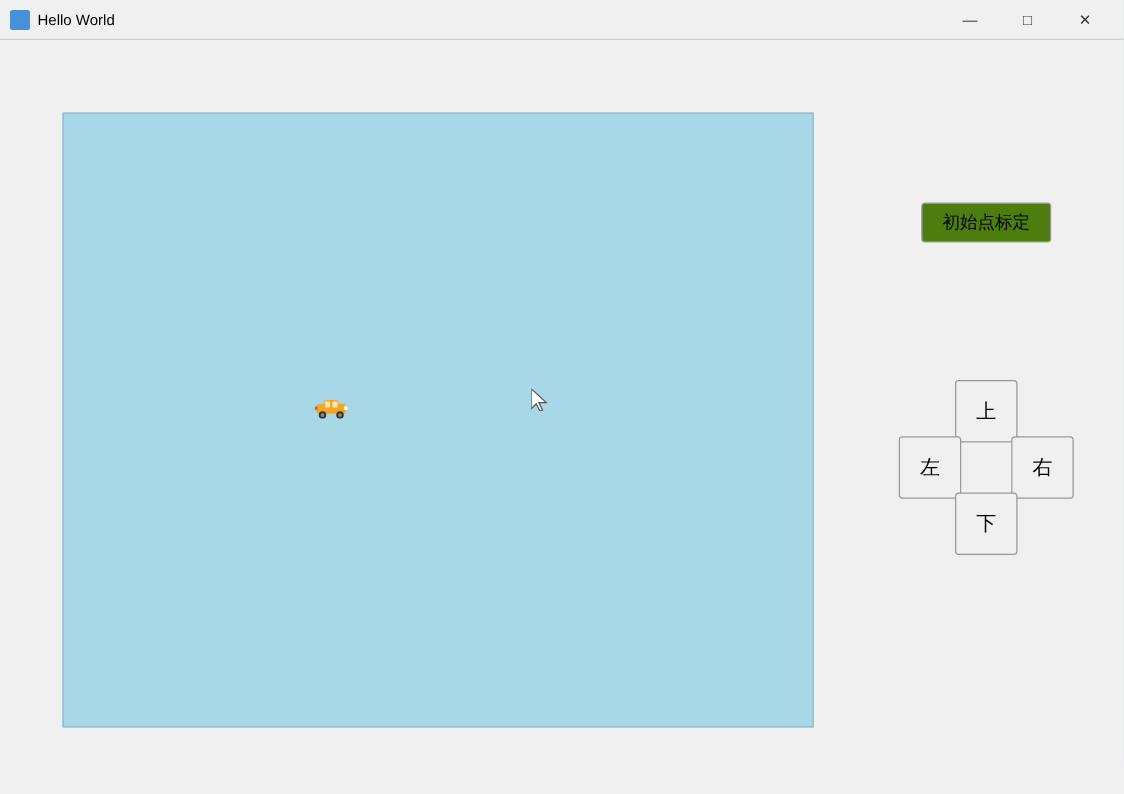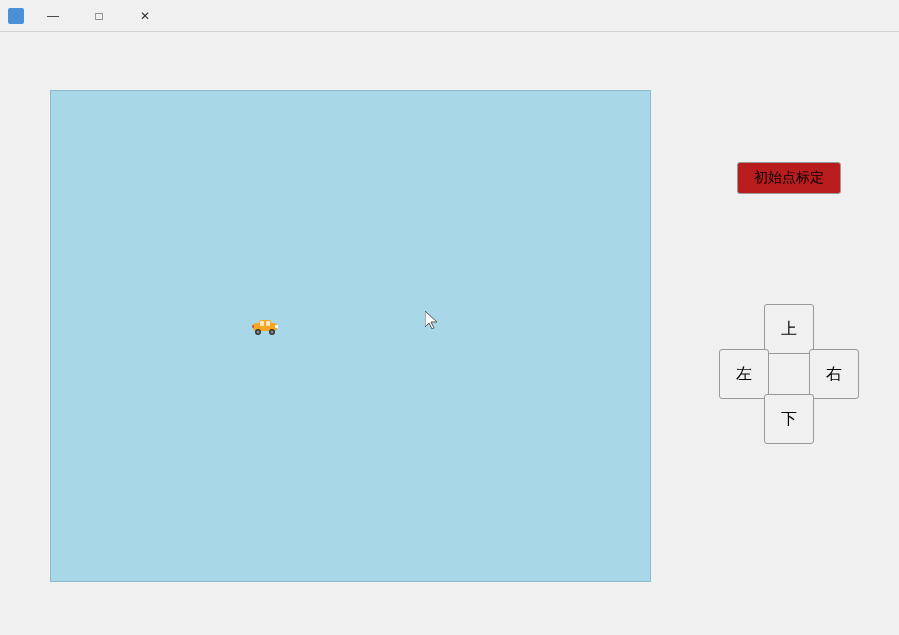--- a/index.html
+++ b/index.html
@@ -106,21 +106,21 @@
       height: 603px;
       display: flex;
       flex-direction: column;
       align-items: center;
     }
 
     
     .init-btn {
       margin-top: 130px;
       padding: 6px 16px;
-      background: #b91c1c;
+      background: #4d7c0f;
       border: 1px solid #999;
       border-radius: 3px;
       font-size: 14px;
       font-family: 'Microsoft YaHei', 'SimHei', sans-serif;
       cursor: pointer;
       color: #000;
       white-space: nowrap;
     }
 
     
@@ -169,20 +169,21 @@
       bottom: 0;
       left: 50%;
       transform: translateX(-50%);
     }
   </style>
 </head>
 <body>
 
 <div class="title-bar">
   <div class="title-bar-icon"></div>
+  <span class="title-bar-text">Hello World</span>
   <div class="title-bar-controls">
     <button class="title-btn">—</button>
     <button class="title-btn">□</button>
     <button class="title-btn close">✕</button>
   </div>
 </div>
 
 <div class="main-content">
 
   <div class="canvas-area">

